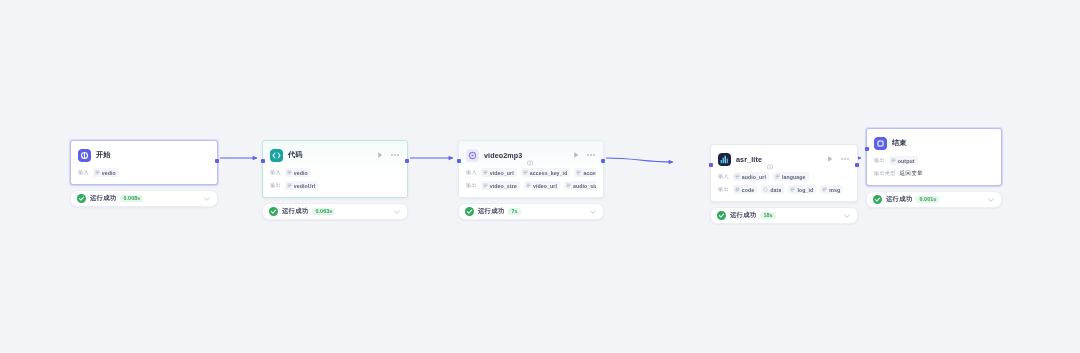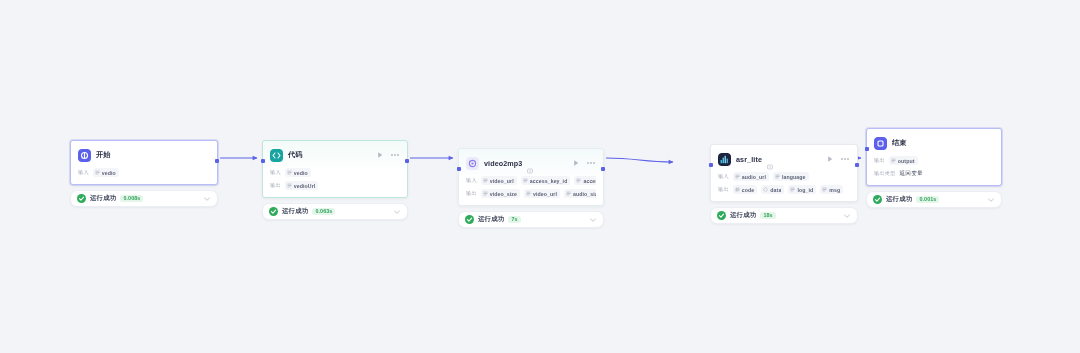--- a/index.html
+++ b/index.html
@@ -320,21 +320,21 @@
           <span class="status-text">运行成功</span>
           <span class="time-badge">0.063s</span>
           <span class="status-spacer"></span>
           <span class="chev">
             <svg width="8" height="8" viewBox="0 0 8 8">
               <path d="M1.6 3l2.4 2.3L6.4 3" stroke="#8c92a6" stroke-width="1" fill="none" stroke-linecap="round" stroke-linejoin="round"></path>
             </svg>
           </span>
         </div>
       </div>
-      <div class="node-group" style="left: 458px; top: 148px; width: 146px;">
+      <div class="node-group" style="left: 458px; top: 140px; width: 146px;">
         <div class="node-card plain-teal">
           <div class="node-head">
             <span class="node-icon">
               <svg width="13" height="13" viewBox="0 0 13 13">
                 <rect width="13" height="13" rx="3.5" fill="#eceaf9"></rect>
                 <circle cx="6.5" cy="6.5" r="3.1" fill="none" stroke="#8f7bf0" stroke-width="1.1"></circle>
                 <circle cx="6.5" cy="6.5" r="1.1" fill="#8f7bf0"></circle>
               </svg>
             </span>
             <span class="node-title">video2mp3</span>

